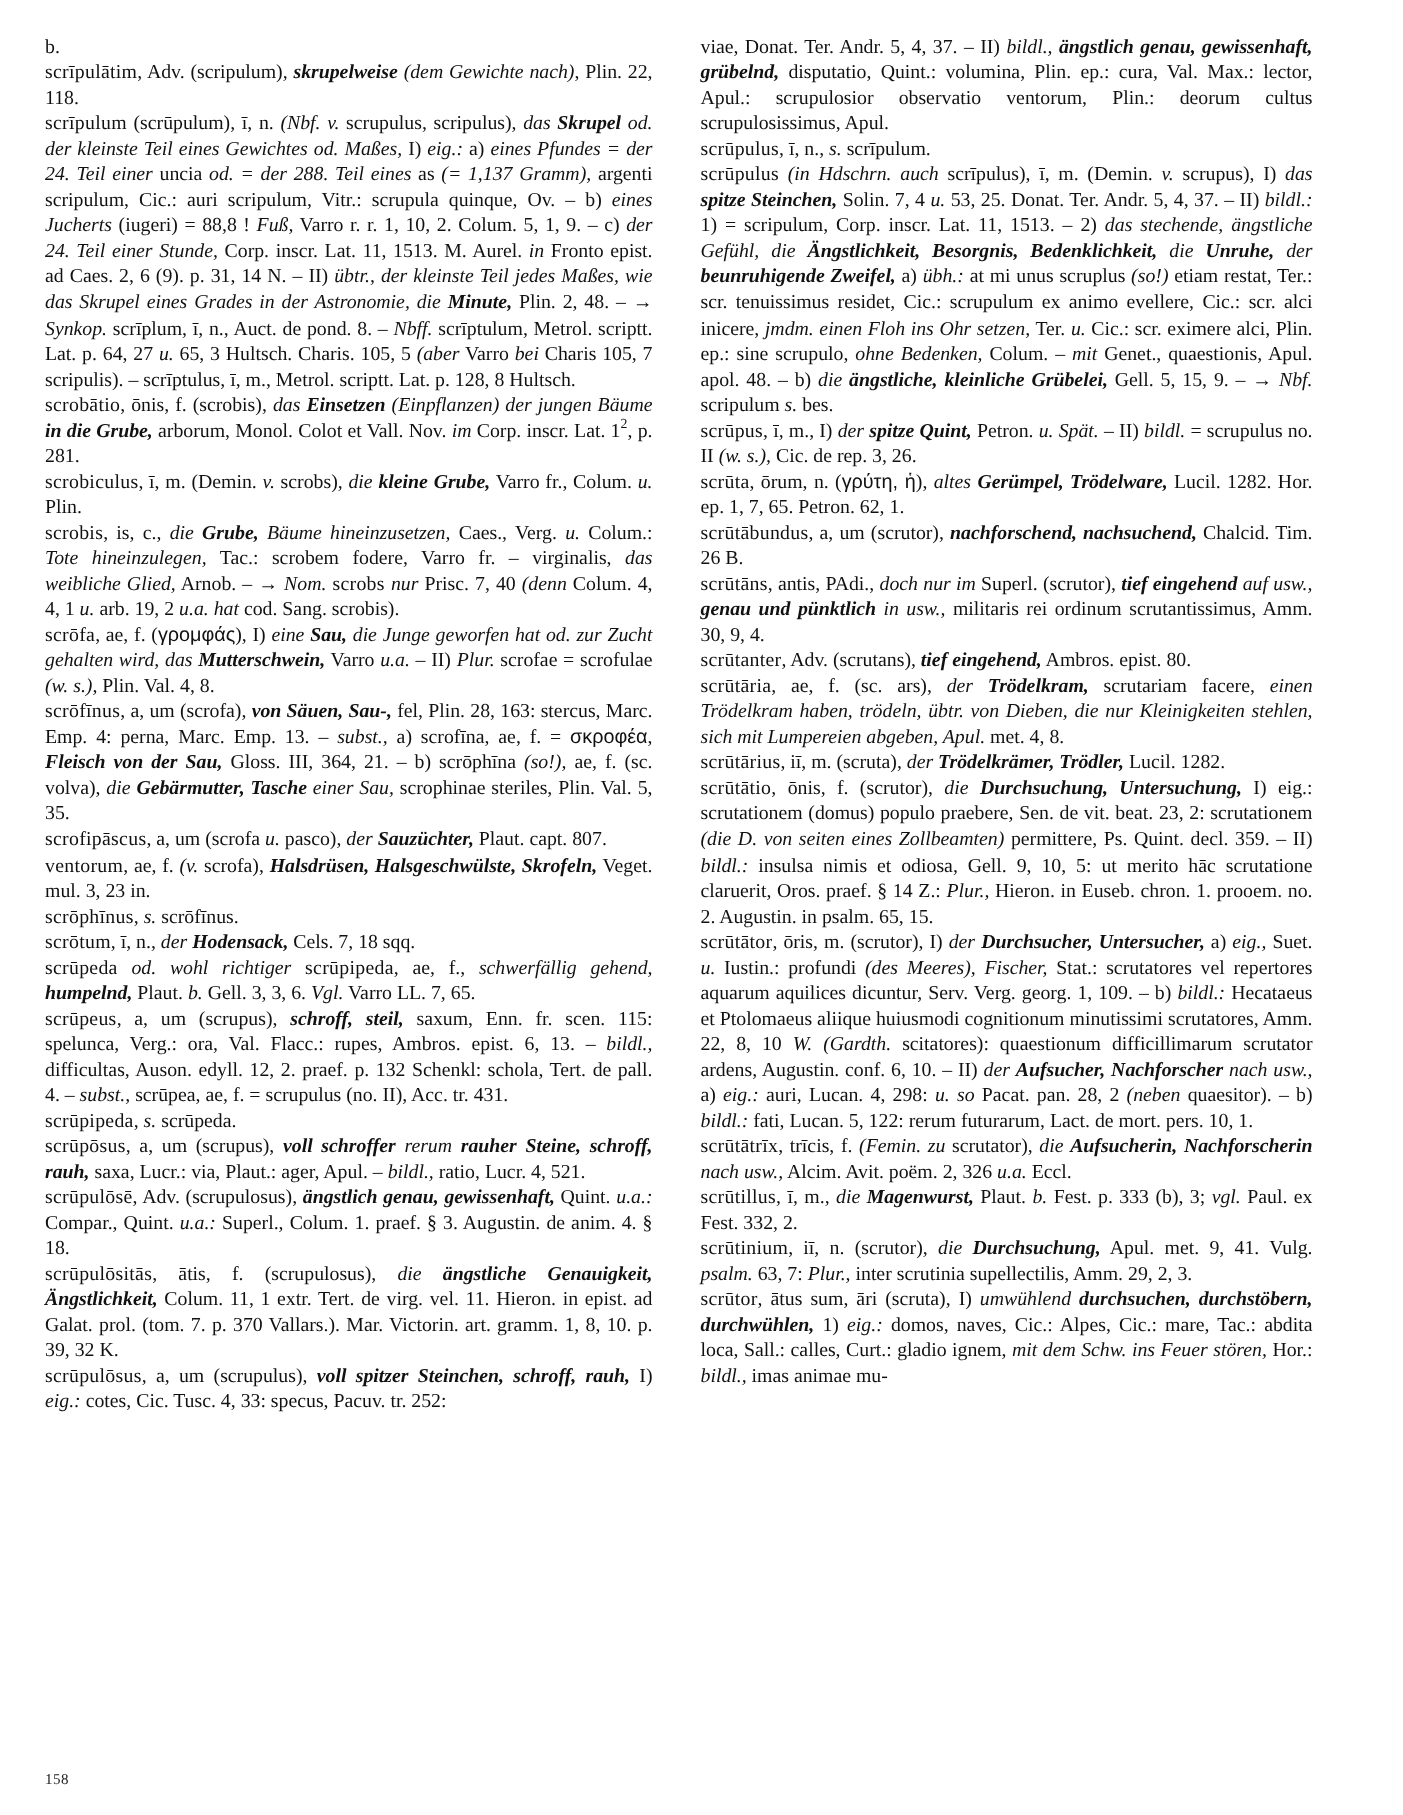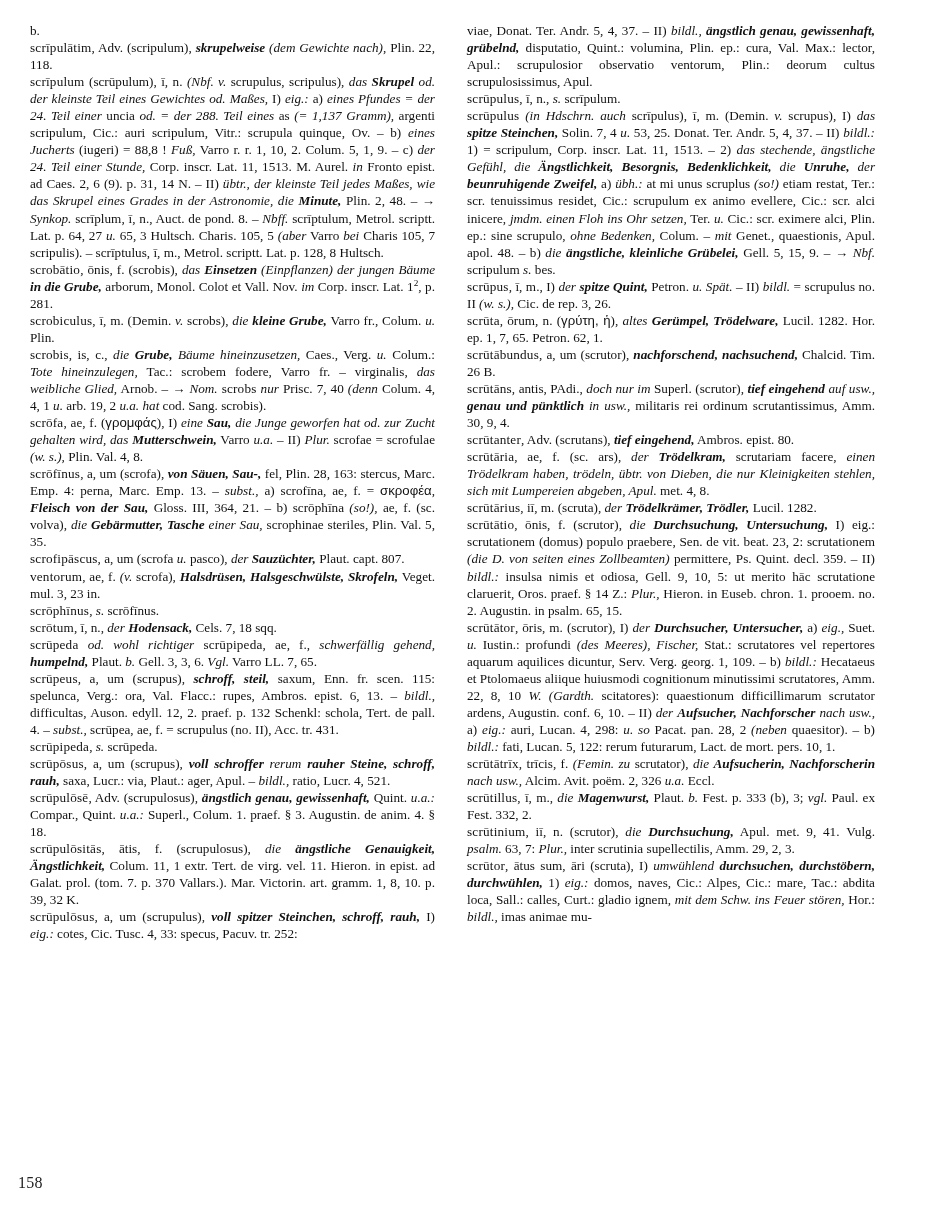--- a/index.html
+++ b/index.html
@@ -49,23 +49,23 @@
     font-weight: normal;
     letter-spacing: 0.2px;
   }
   i, .it { font-style: italic; }
   .bi { font-weight: bold; font-style: italic; }
   .gk { font-family: Liberation Sans, sans-serif; font-style: normal; }
   .sup { font-size: 0.7em; vertical-align: super; line-height: 0; }
 
   .folio {
     position: absolute;
-    left: 18px;
+    left: 30px;
     bottom: 18px;
-    font-size: 16px;
+    font-size: 10px;
     color: #222;
     letter-spacing: 0.3px;
   }
   .catchword {
     font-size: 13.2px;
     line-height: 17.05px;
   }
 </style>
 </head>
 <body>

